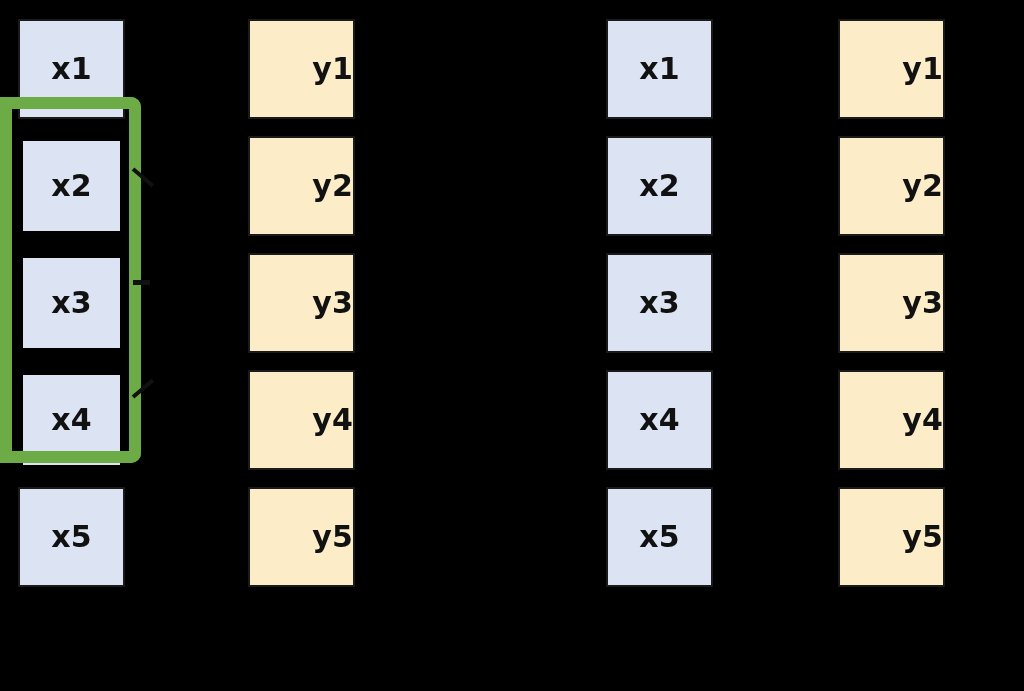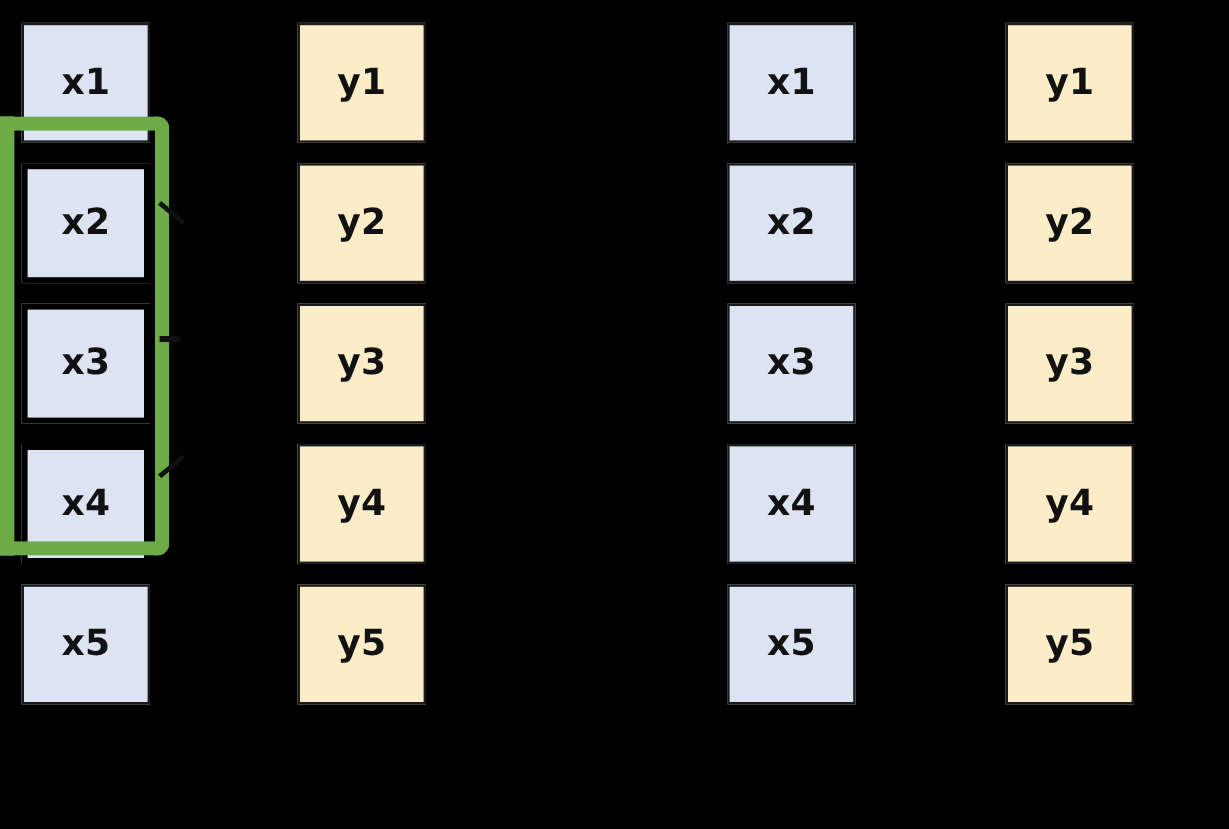--- a/index.html
+++ b/index.html
@@ -40,21 +40,21 @@
     border: 2px solid #1a1a1a;
     display: flex;
     align-items: center;
     justify-content: center;
     font-size: 30px;
     line-height: 1;
     color: #111111;
     letter-spacing: 0.2px;
   }
   .cell.x { background: #dce3f2; }
-  .cell.y { background: #fcedc8; }
+  .cell.y { background: #fcedc8; justify-content: flex-end; }
 
   
   .cell.selected {
     border: 5px solid #000000;
   }
 
   
   #selection-box {
     position: absolute;
     left: 0px;

